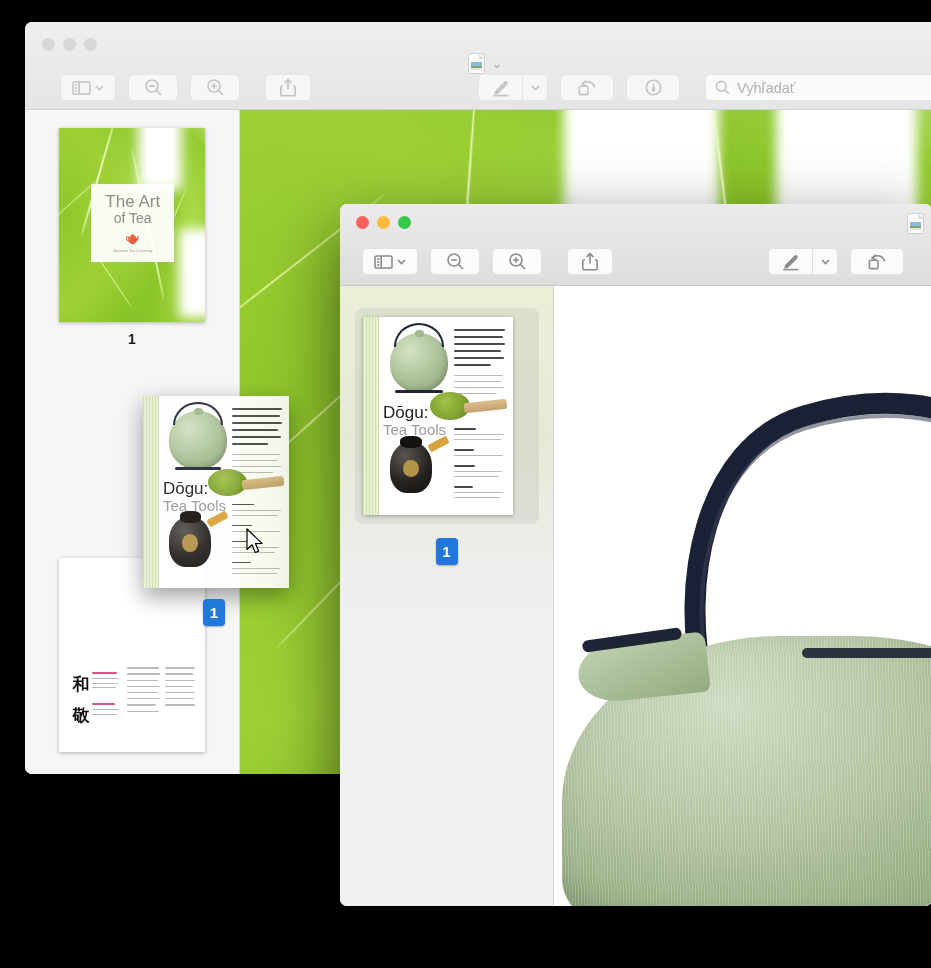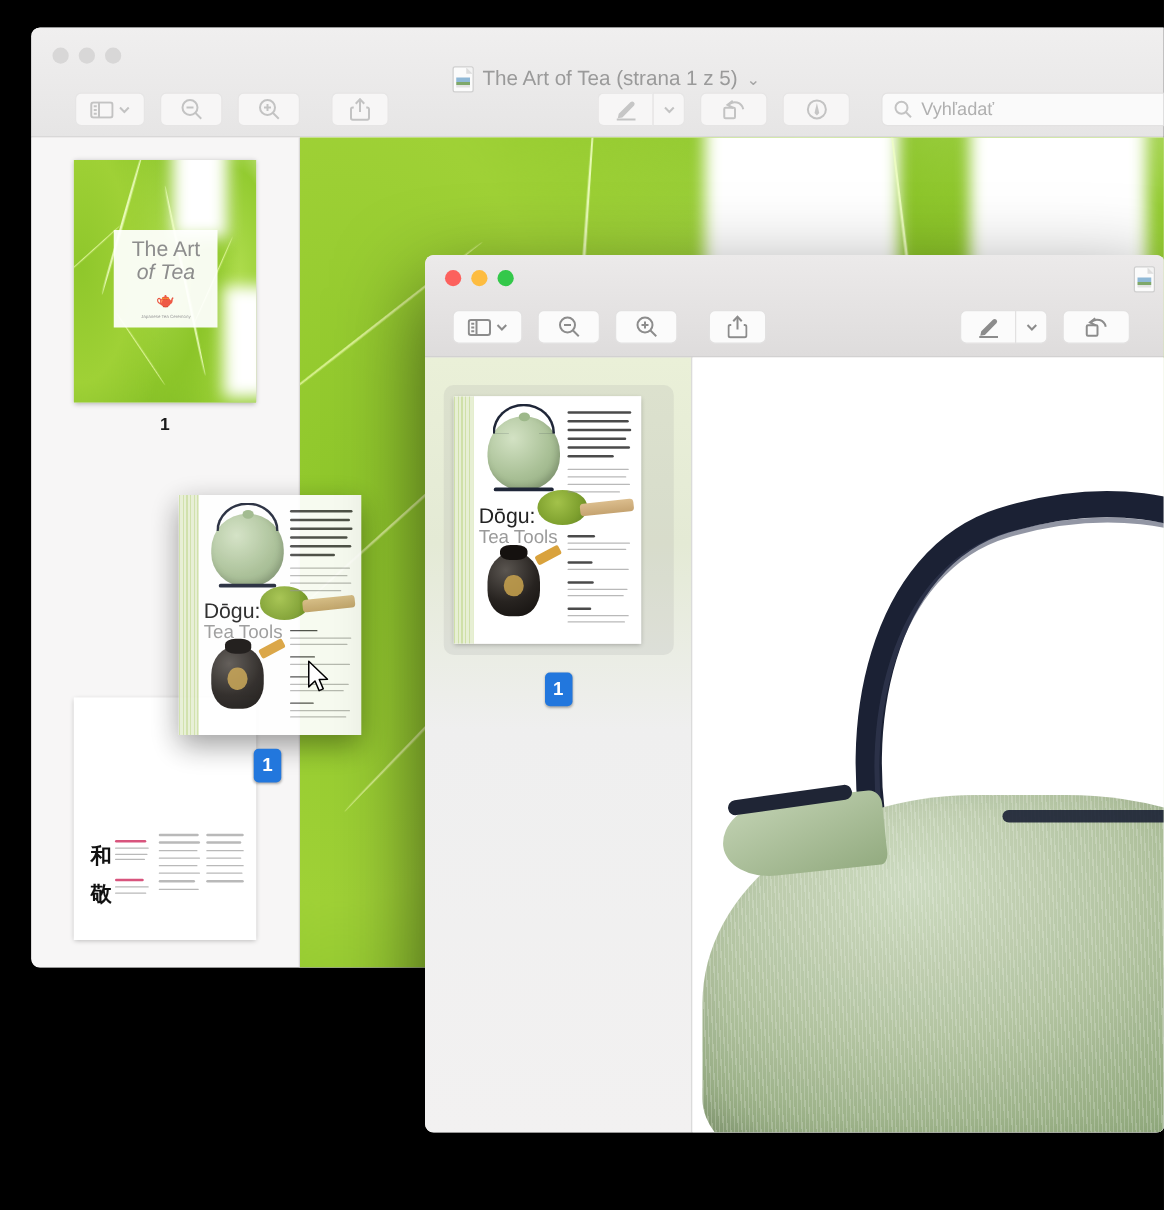--- a/index.html
+++ b/index.html
@@ -236,21 +236,20 @@
 
     <div class="titlebar">
       <div class="lights" style="left:17px; top:16px;">
         <div class="light"></div>
         <div class="light"></div>
         <div class="light"></div>
       </div>
 
       <div class="bg-title">
         <span class="doc-icon corner"></span>
-        <span>The Art of Tea (strana 1 z 5)</span>
         <span class="title-chevron">⌄</span>
       </div>
 
       <div class="tb-row" style="left:35px; top:52px; gap:12px;">
         <div class="tb-btn w-sidebar">
           <svg width="19" height="14" viewBox="0 0 19 14">
             <rect class="stroke" x="1" y="1" width="17" height="12" rx="1.8"></rect>
             <line class="stroke" x1="7.2" y1="1" x2="7.2" y2="13"></line>
             <line class="stroke" x1="3" y1="4" x2="5.4" y2="4"></line>
             <line class="stroke" x1="3" y1="7" x2="5.4" y2="7"></line>
@@ -331,21 +330,21 @@
               <div class="leaf-white" style="left:54%; top:-8%; width:30%; height:40%;"></div>
               <div class="leaf-white" style="left:82%; top:52%; width:26%; height:46%;"></div>
               <div class="vein main" style="left:26%; top:-5%; width:2px; height:62%; transform:rotate(16deg);"></div>
               <div class="vein main" style="left:60%; top:10%; width:2px; height:80%; transform:rotate(-12deg);"></div>
               <div class="vein" style="left:10%; top:22%; width:1.4px; height:30%; transform:rotate(48deg);"></div>
               <div class="vein" style="left:36%; top:60%; width:1.4px; height:36%; transform:rotate(-34deg);"></div>
               <div class="vein" style="left:76%; top:30%; width:1.4px; height:40%; transform:rotate(24deg);"></div>
             </div>
             <div class="cover-card">
               <div class="cover-t1" style="font-size:17px;">The Art</div>
-              <div class="cover-t2" style="font-size:17px;font-style:italic;">of Tea</div>
+              <div class="cover-t2" style="font-size:14px;">of Tea</div>
               <div class="pot-glyph" style="font-size:12px; margin-top:7px;">🫖</div>
               <div class="cover-sub" style="font-size:3.6px; margin-top:5px;">Japanese Tea Ceremony</div>
             </div>
           </div>
           <div class="thumb-num">1</div>
         </div>
 
         <div class="thumb-item" style="opacity:0;">
           <div class="thumb-card page dogu" style="width:146px; height:192px;">
             <div class="dogu-strip"></div>

